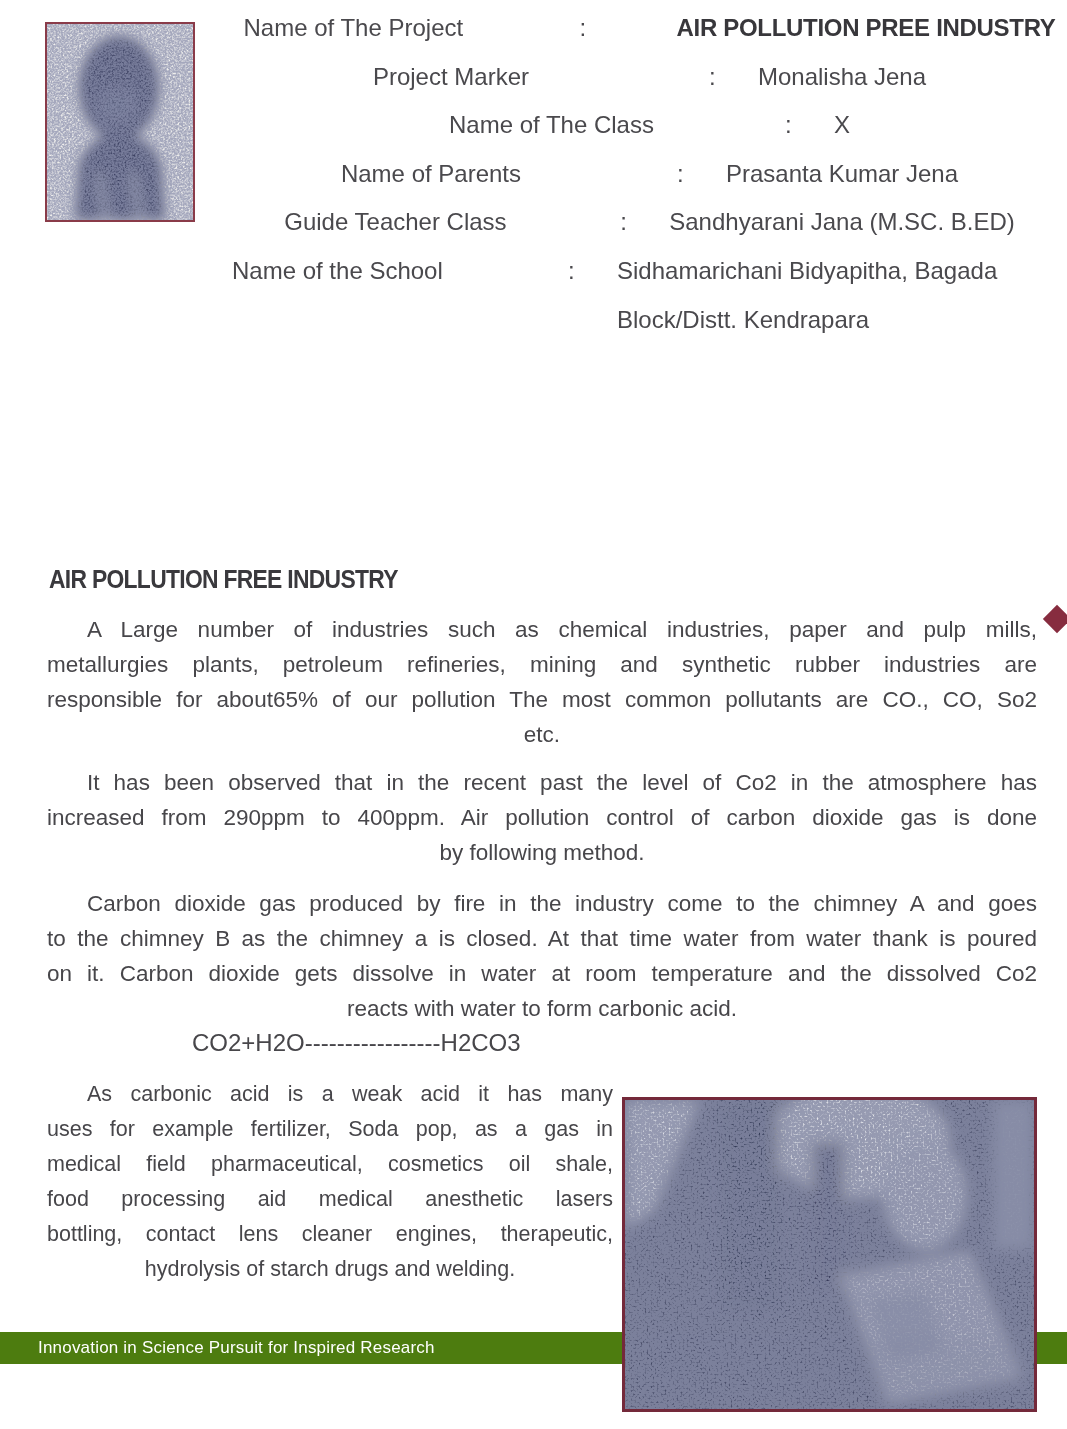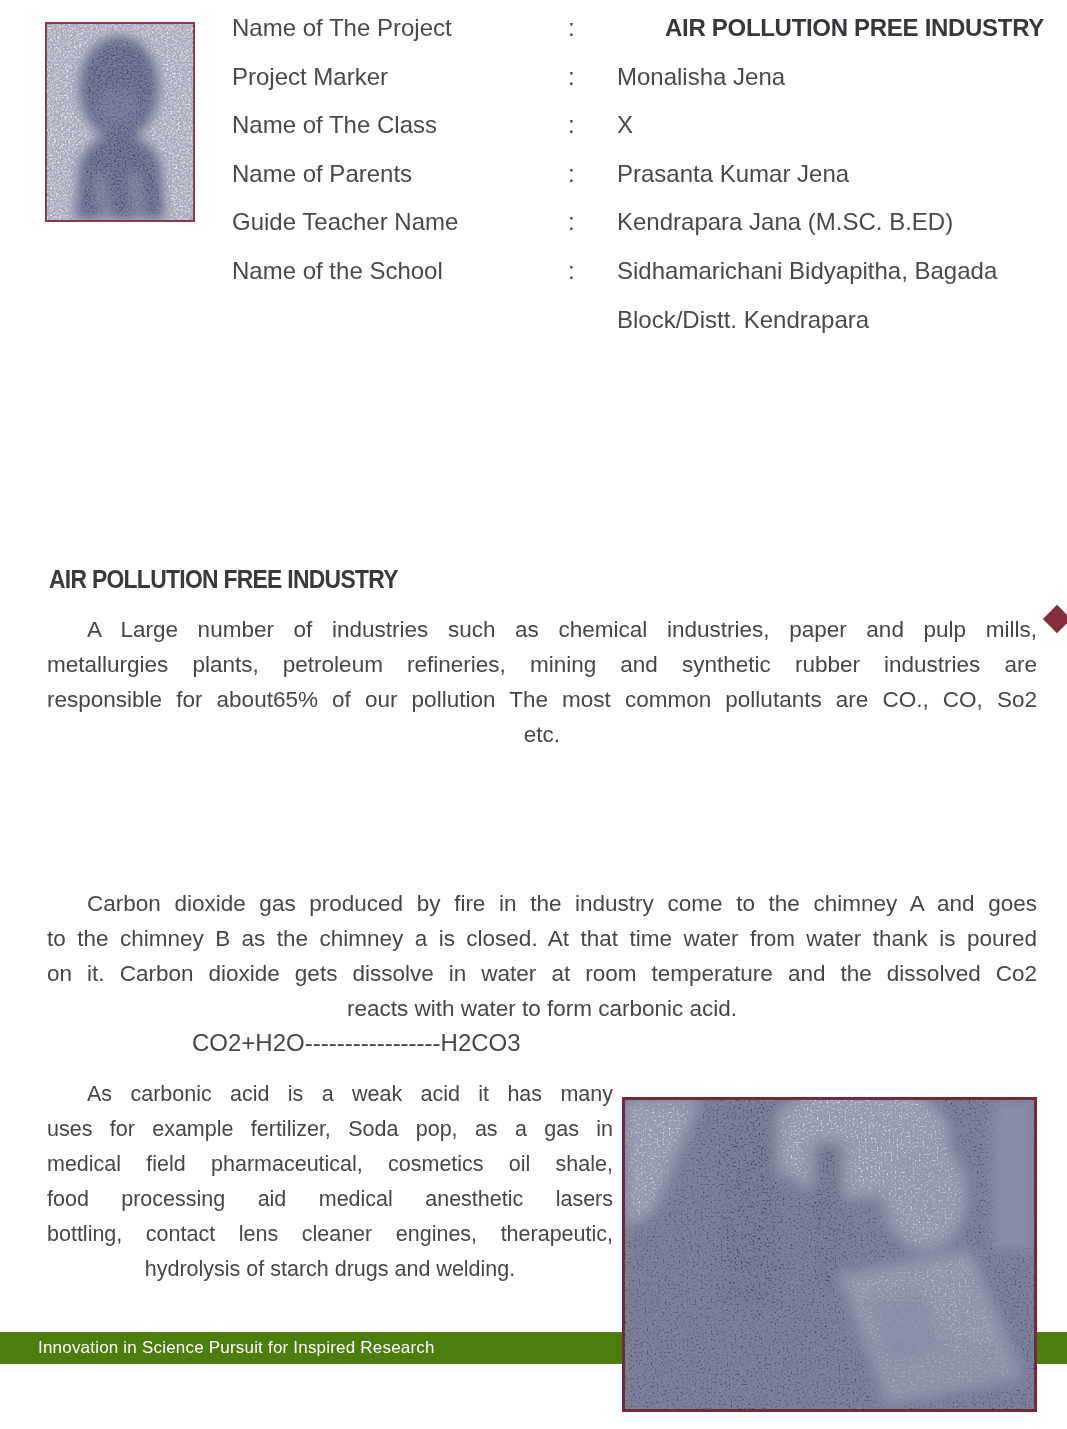--- a/index.html
+++ b/index.html
@@ -10,21 +10,21 @@
 
   
   .photo-frame {
     position:absolute; left:45px; top:22px; width:150px; height:200px;
     border:2px solid #8a3b49; box-sizing:border-box; background:#f6f5f3;
   }
   .photo-frame svg { display:block; }
 
   
   .info-table { position:absolute; left:232px; top:4px; width:835px; }
-  .info-row { display:flex; font-size:24px; line-height:48.6px; color:#4a494d; }
+  .info-row { display:flex; font-size:24px; line-height:48.6px; color:#4a494d;justify-content:center; }
   .info-label { width:336px; flex:none; }
   .info-sep { width:49px; flex:none; }
   .info-value { flex:none; max-width:450px; }
   .info-row.first .info-value { font-weight:bold; color:#38373b; letter-spacing:-0.3px;margin-left:48px; }
 
   
   .heading {
     position:absolute; left:49px; top:564px; font-size:26px; font-weight:bold;
     color:#3a393d; letter-spacing:-0.8px; transform:scaleX(0.88); transform-origin:left center;
     white-space:nowrap;
@@ -105,40 +105,45 @@
       <span class="info-label">Name of The Class</span>
       <span class="info-sep">:</span>
       <span class="info-value">X</span>
     </div>
     <div class="info-row">
       <span class="info-label">Name of Parents</span>
       <span class="info-sep">:</span>
       <span class="info-value">Prasanta Kumar Jena</span>
     </div>
     <div class="info-row">
-      <span class="info-label">Guide Teacher Name</span>
+      <span class="info-label">Guide Teacher Class</span>
       <span class="info-sep">:</span>
-      <span class="info-value">Kendrapara Jana (M.SC. B.ED)</span>
+      <span class="info-value">Sandhyarani Jana (M.SC. B.ED)</span>
     </div>
     <div class="info-row">
       <span class="info-label">Name of the School</span>
       <span class="info-sep">:</span>
       <span class="info-value">Sidhamarichani Bidyapitha, Bagada Block/Distt. Kendrapara</span>
     </div>
   </div>
 
   <div class="heading">AIR POLLUTION FREE INDUSTRY</div>
 
   <div class="para p1">
     <div class="jline indent">A Large number of industries such as chemical industries, paper and pulp mills,</div>
     <div class="jline">metallurgies  plants, petroleum refineries, mining and synthetic rubber industries are</div>
     <div class="jline">responsible for about65% of our pollution The most common pollutants are CO., CO, So2</div>
     <div class="lline">etc.</div>
   </div>
 
+  <div class="para p2">
+    <div class="jline indent">It has been observed that in the recent past the level of Co2 in the atmosphere has</div>
+    <div class="jline">increased from 290ppm to 400ppm. Air pollution control of carbon dioxide gas is done</div>
+    <div class="lline">by following method.</div>
+  </div>
 
   <div class="para p3">
     <div class="jline indent">Carbon dioxide gas produced by fire in the industry come to the chimney A and goes</div>
     <div class="jline">to the chimney B as the chimney a is closed. At that time water from water thank is poured</div>
     <div class="jline">on it. Carbon dioxide gets dissolve in water at room temperature and the dissolved Co2</div>
     <div class="lline">reacts with water to form carbonic acid.</div>
   </div>
 
   <div class="formula">CO2+H2O-----------------H2CO3</div>
 

